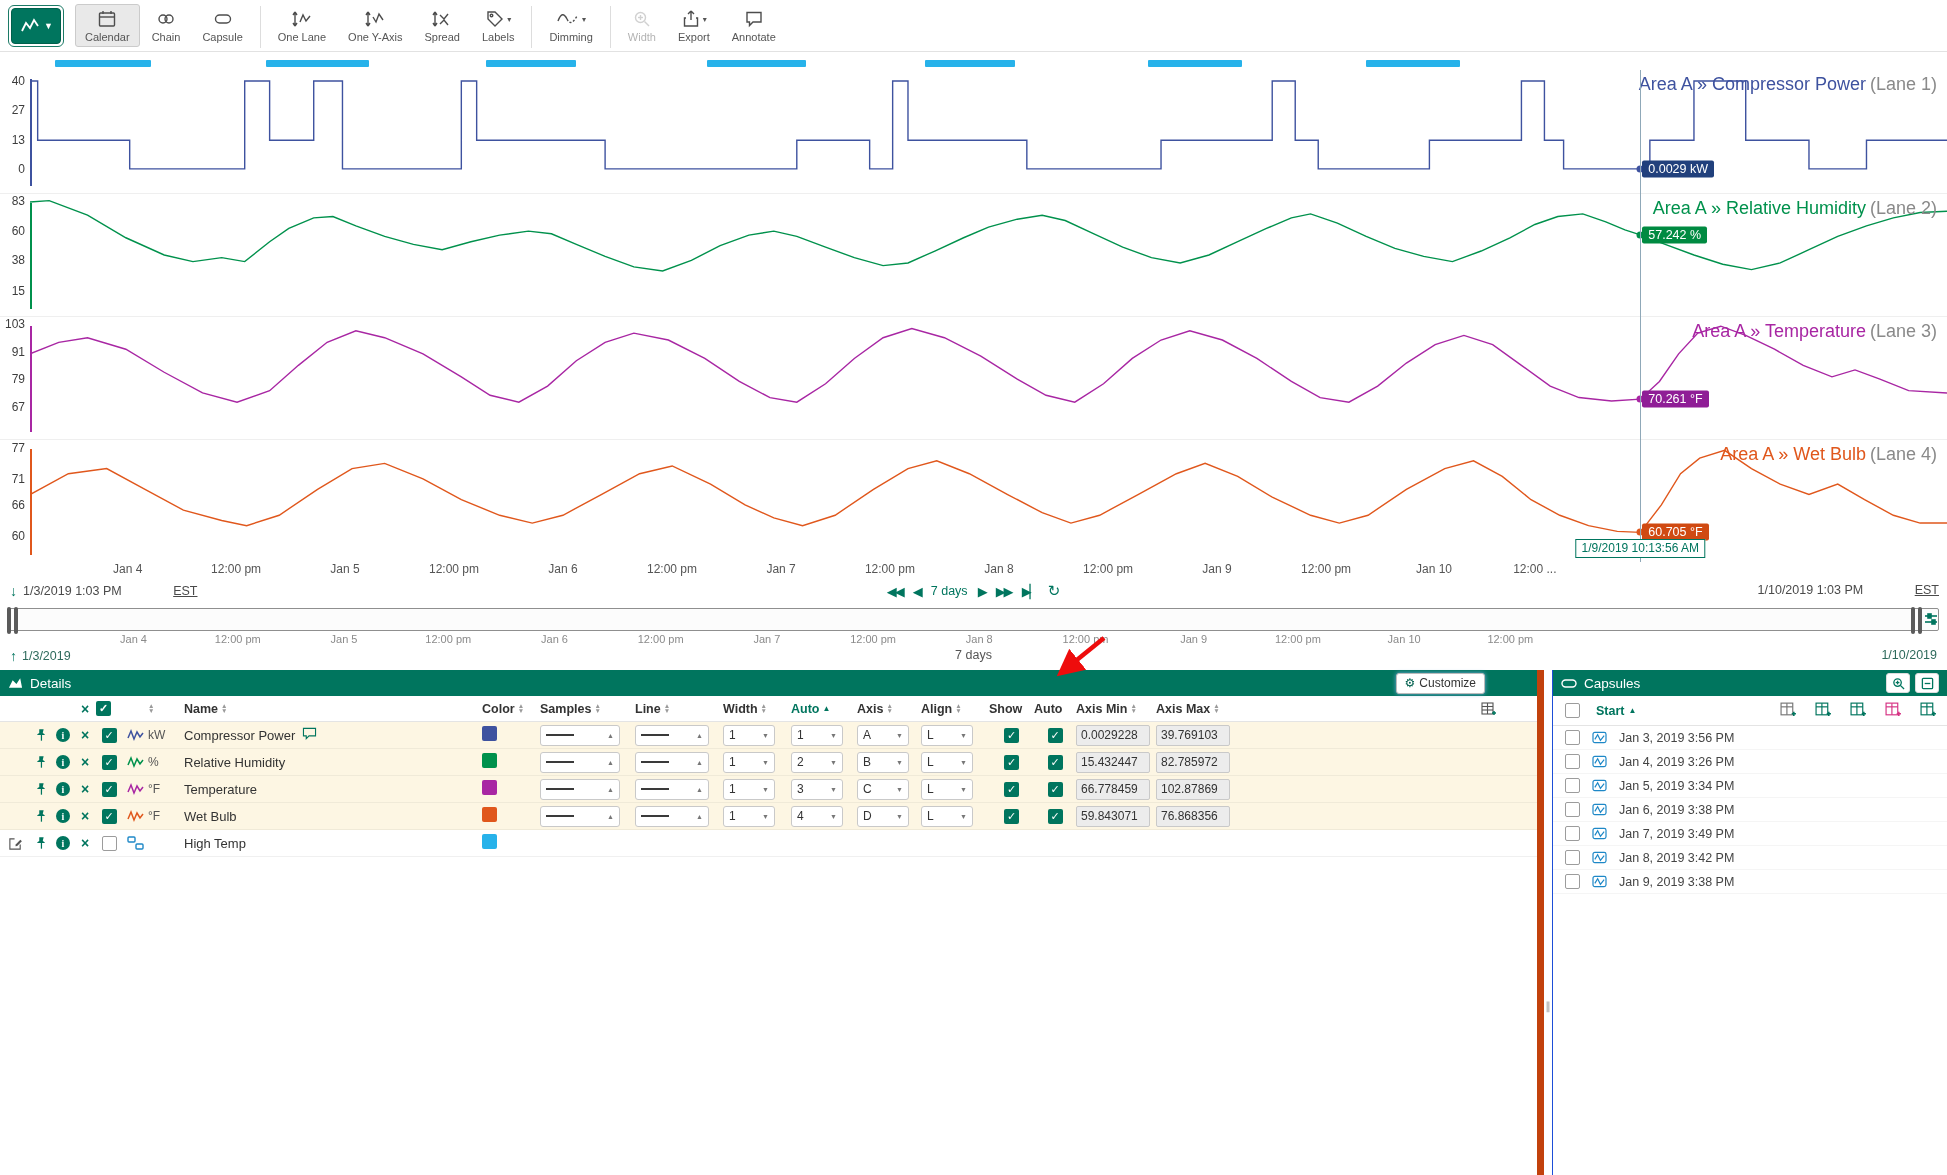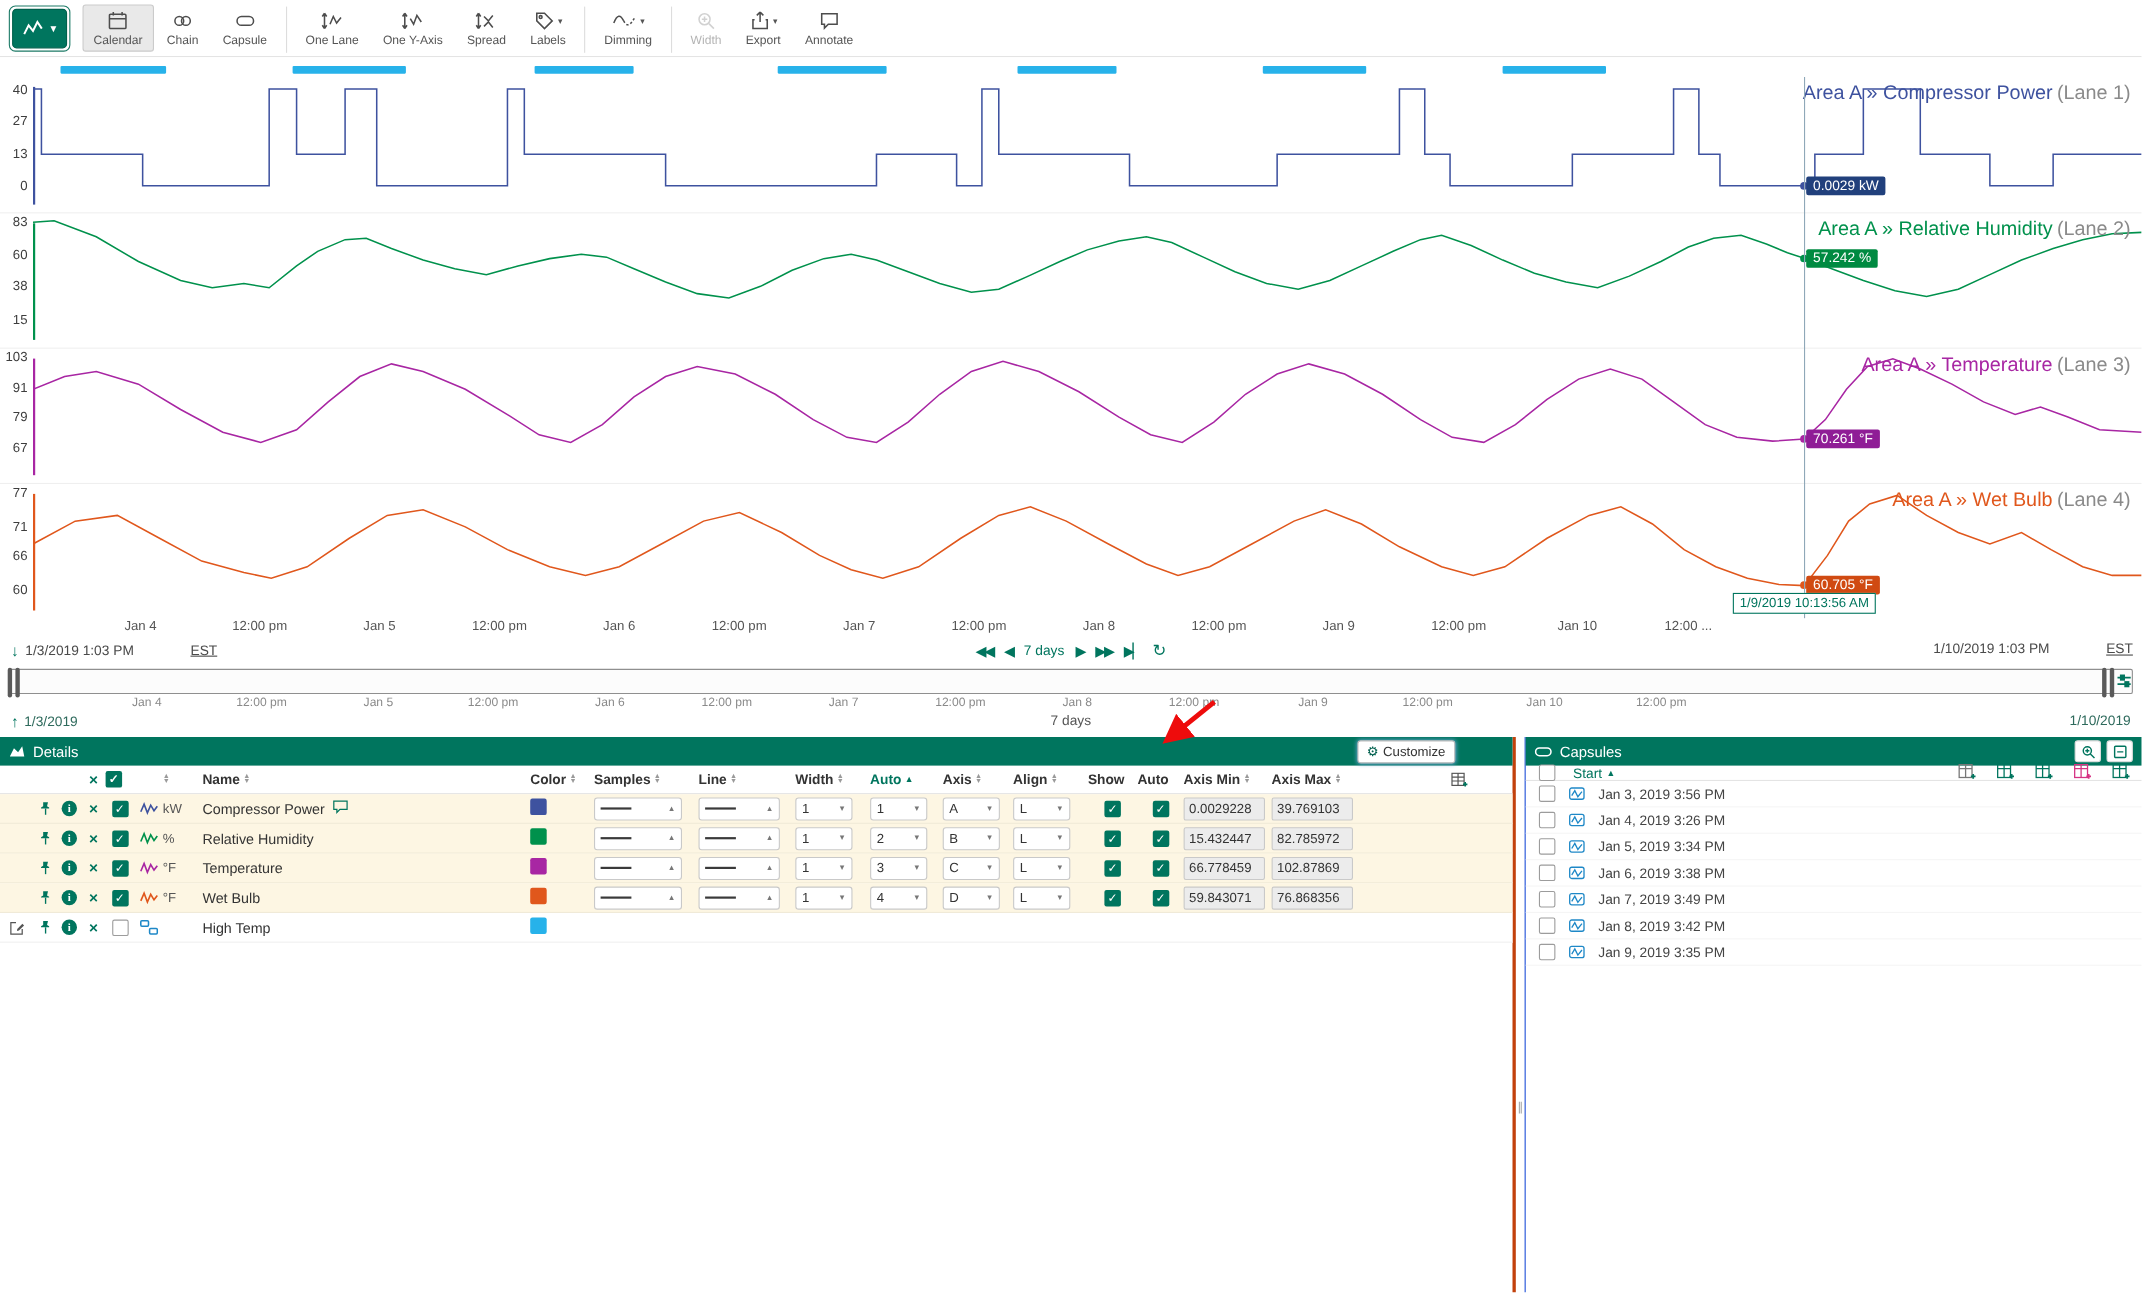--- a/index.html
+++ b/index.html
@@ -67,21 +67,21 @@
 
   
   .rangerow { position:absolute; top:648px; left:10px; right:10px; height:18px; font-size:12.5px; }
   .range-start { position:absolute; left:0; color:#00755e; display:flex; gap:5px; align-items:center; }
   .range-start .date, .range-end { color:#2e6a5c; }
   .range-dur { position:absolute; left:0; right:0; text-align:center; color:#555; }
   .range-end { position:absolute; right:0; }
 
   
   .panels { position:absolute; top:670px; left:0; right:0; bottom:0; display:flex; background:#fff; }
-  .details-panel { width:1378px; flex:none; border-right:3px solid #c2410c; }
+  .details-panel { width:1544px; flex:none; border-right:7px solid #c2410c; }
   .panel-resizer { width:8px; flex:none; display:flex; align-items:flex-start; justify-content:center; color:#999; font-size:11px; padding-top:330px; cursor:col-resize; }
   .capsules-panel { flex:1; border-left:1px solid #1d4ed8; }
   .panel-header { height:26px; background:#00755e; color:#fff; display:flex; align-items:center; padding:0 8px; gap:7px; font-size:13.5px; }
   .panel-header svg { stroke:#fff; fill:none; stroke-width:1.4; }
   .customize-btn { margin-left:auto; margin-right:44px; background:#fff; color:#333; border:1px solid #bbb; border-radius:3px; font-size:12px; padding:2px 8px 3px; display:flex; align-items:center; gap:4px; cursor:pointer; box-shadow:0 0 4px #6ea8d8; }
   .gear { color:#00604e; font-size:12px; }
   .cap-hdr-btn { background:#fff; border:1px solid #ddd; border-radius:3px; width:24px; height:20px; display:flex; align-items:center; justify-content:center; cursor:pointer; }
   .cap-hdr-btn svg { stroke:#00755e; }
   .cap-hdr-btns { margin-left:auto; display:flex; gap:5px; }
 
@@ -106,21 +106,21 @@
   .dd .ca { font-size:7px; color:#777; }
   .dd.samplestyle { width:80px; }
   .dd.linestyle { width:74px; }
   .dd.small { width:52px; }
   .line-sample { width:28px; height:0; border-top:2px solid #3a3a3a; }
   .axinput { width:74px; height:21px; background:#ececec; border:1px solid #c9c9c9; border-radius:2px; font-size:12px; color:#333; padding:0 4px; font-family:"Liberation Sans",sans-serif; overflow:hidden; }
   .cell-pad { padding-right:8px; }
   .hgridico { margin-left:auto; margin-right:40px; }
 
   
-  .cap-colhead { height:14px; display:flex; align-items:center; padding:0 10px 0 12px; border-bottom:1px solid #e4e4e4; font-size:12.5px; font-weight:normal; }
+  .cap-colhead { height:30px; display:flex; align-items:center; padding:0 10px 0 12px; border-bottom:1px solid #e4e4e4; font-size:12.5px; font-weight:bold; }
   .cap-start { color:#00755e; margin-left:16px; display:flex; gap:4px; align-items:center; cursor:pointer; }
   .cap-ico-group { margin-left:auto; display:flex; gap:18px; }
   .cap-row { height:24px; display:flex; align-items:center; padding:0 12px; gap:12px; font-size:12.5px; color:#444; border-bottom:1px solid #f5f5f5; }
   .capsule-glyph svg { display:block; }
 
   
   .red-arrow { position:absolute; left:1032px; top:630px; z-index:50; pointer-events:none; }
 </style>
 </head>
 <body>
@@ -1010,21 +1010,21 @@
   </div>
 
   <div class="cap-row">
     <span class="cbx un">✓</span>
     <span class="capsule-glyph">
               <svg width="15" height="13" viewBox="0 0 16 14" fill="none" stroke="#1e88c7" stroke-width="1.3">
                 <rect x="1" y="1.5" width="14" height="11" rx="2"></rect>
                 <polyline points="3,9 6,4 9,10 13,5"></polyline>
               </svg>
             </span>
-    <span class="cap-date">Jan 9, 2019 3:35 PM</span>
+    <span class="cap-date">Jan 9, 2019 3:38 PM</span>
   </div>
 </div>
     </div>
   </div>
 
   <svg class="red-arrow" width="84" height="58">
     <defs>
       <marker id="ah" markerWidth="7" markerHeight="7" refX="4.5" refY="3" orient="auto">
           <path d="M0 0 L6 3 L0 6 z" fill="#ee0c0c"></path>
         </marker>

